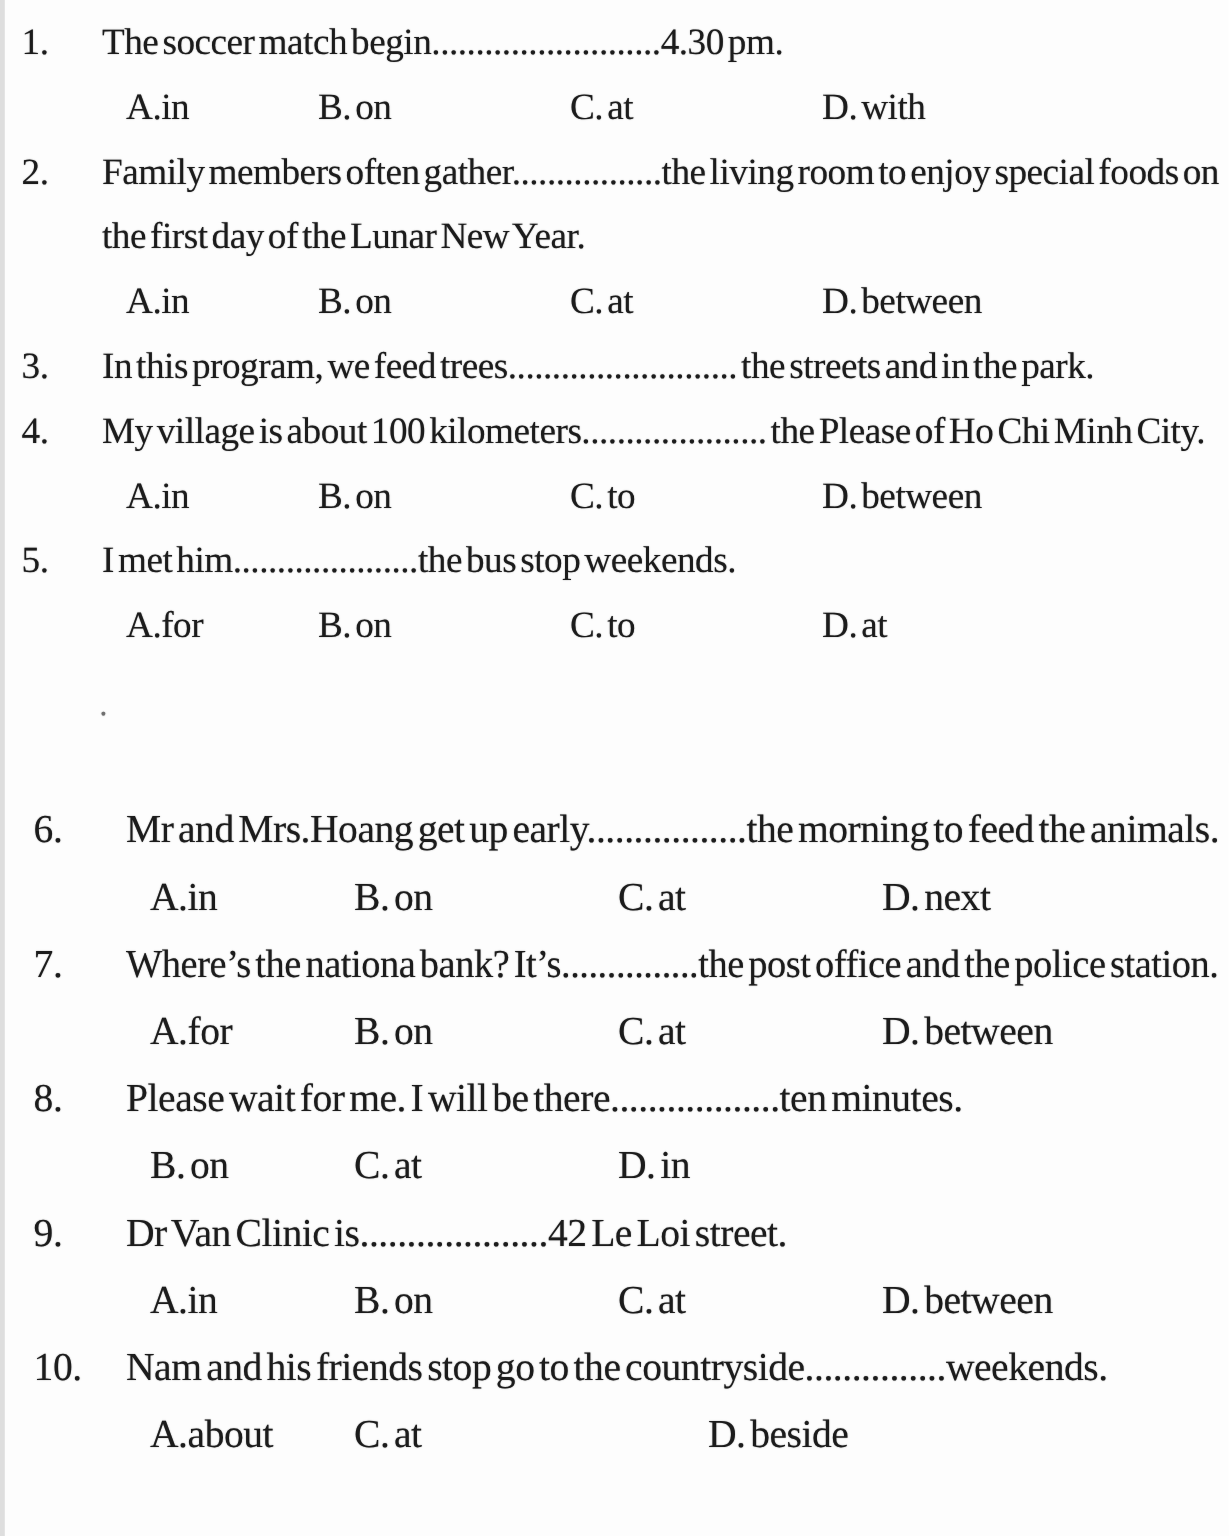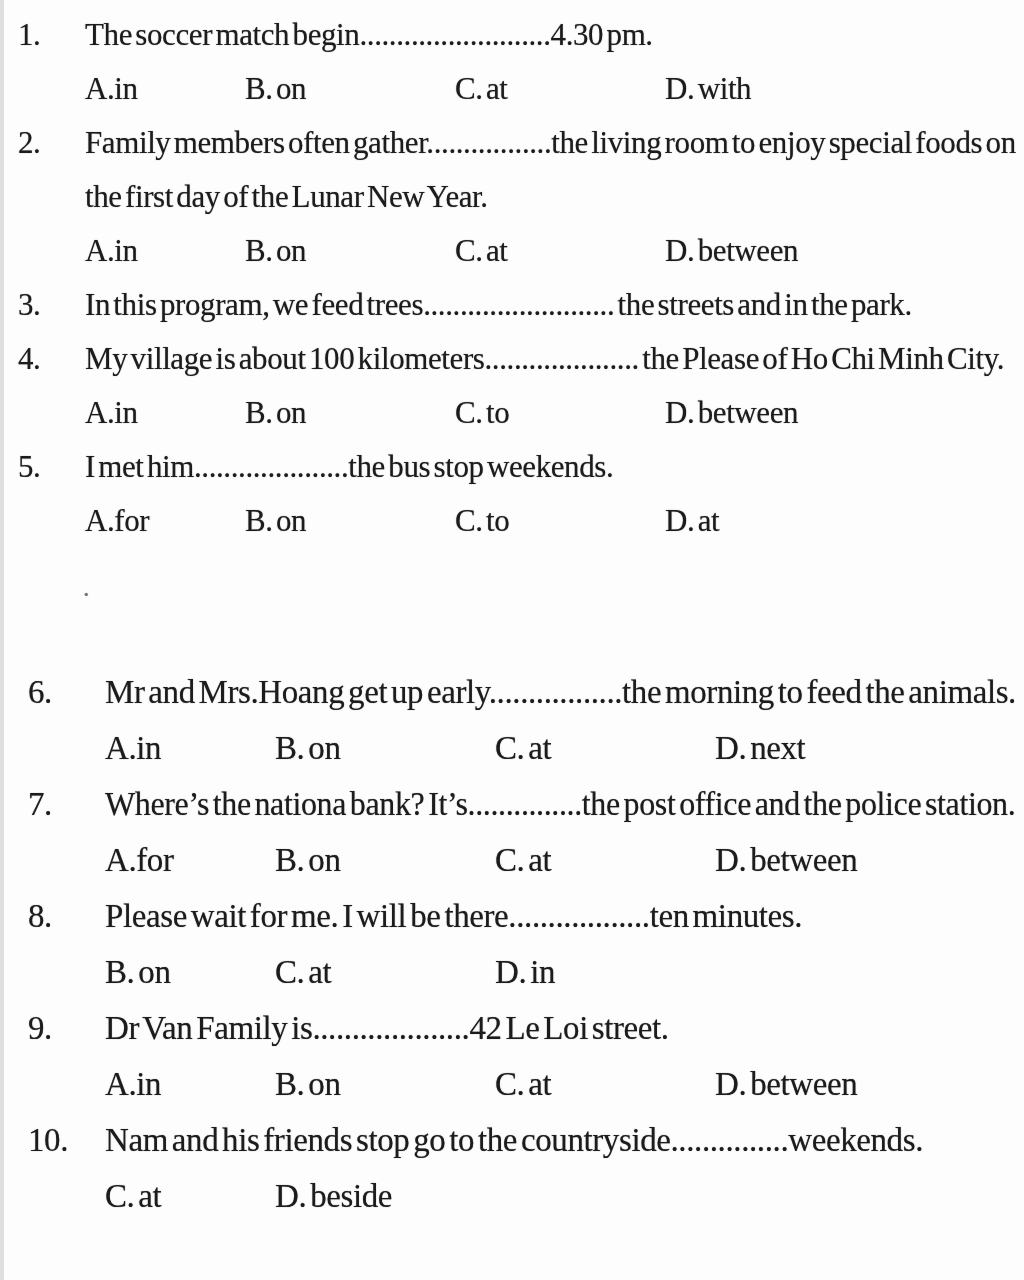--- a/index.html
+++ b/index.html
@@ -30,21 +30,21 @@
   .sec2 .qnum{flex:0 0 77px;}
   .qtext{
     display:inline-block;
     white-space:nowrap;
     transform-origin:left center;
   }
   .opts{display:grid;align-items:center;}
   .sec1 .opts{height:54px;padding-left:67px;grid-template-columns:160px 210px 210px auto;}
   .sec2 .opts{height:56px;padding-left:77px;grid-template-columns:170px 220px 220px auto;}
   .sec2 .opts.wide-c{grid-template-columns:170px 295px 220px auto;}
-  .opt{white-space:nowrap;}
+  .opt{white-space:nowrap;margin-left:20px;}
   .stray-line{
     height:55px;
     padding-left:83px;
     display:flex;align-items:flex-end;
     font-size:26px;color:#6f6f6f;
   }
 </style>
 </head>
 <body>
 
@@ -158,35 +158,36 @@
       <div class="opts">
         <span class="opt">B. on</span>
         <span class="opt">C. at</span>
         <span class="opt">D. in</span>
       </div>
     </div>
 
     <div class="q">
       <div class="qline">
         <span class="qnum">9.</span>
-        <span class="qtext">Dr Van Family is....................42 Le Loi street.</span>
+        <span class="qtext">Dr Van Clinic is....................42 Le Loi street.</span>
       </div>
       <div class="opts">
         <span class="opt">A.in</span>
         <span class="opt">B. on</span>
         <span class="opt">C. at</span>
         <span class="opt">D. between</span>
       </div>
     </div>
 
     <div class="q">
       <div class="qline">
         <span class="qnum">10.</span>
         <span class="qtext">Nam and his friends stop go to the countryside...............weekends.</span>
       </div>
       <div class="opts wide-c">
+        <span class="opt">A.about</span>
         <span class="opt">C. at</span>
         <span class="opt">D. beside</span>
       </div>
     </div>
 
   </div>
 </div>
 
 </body></html>

